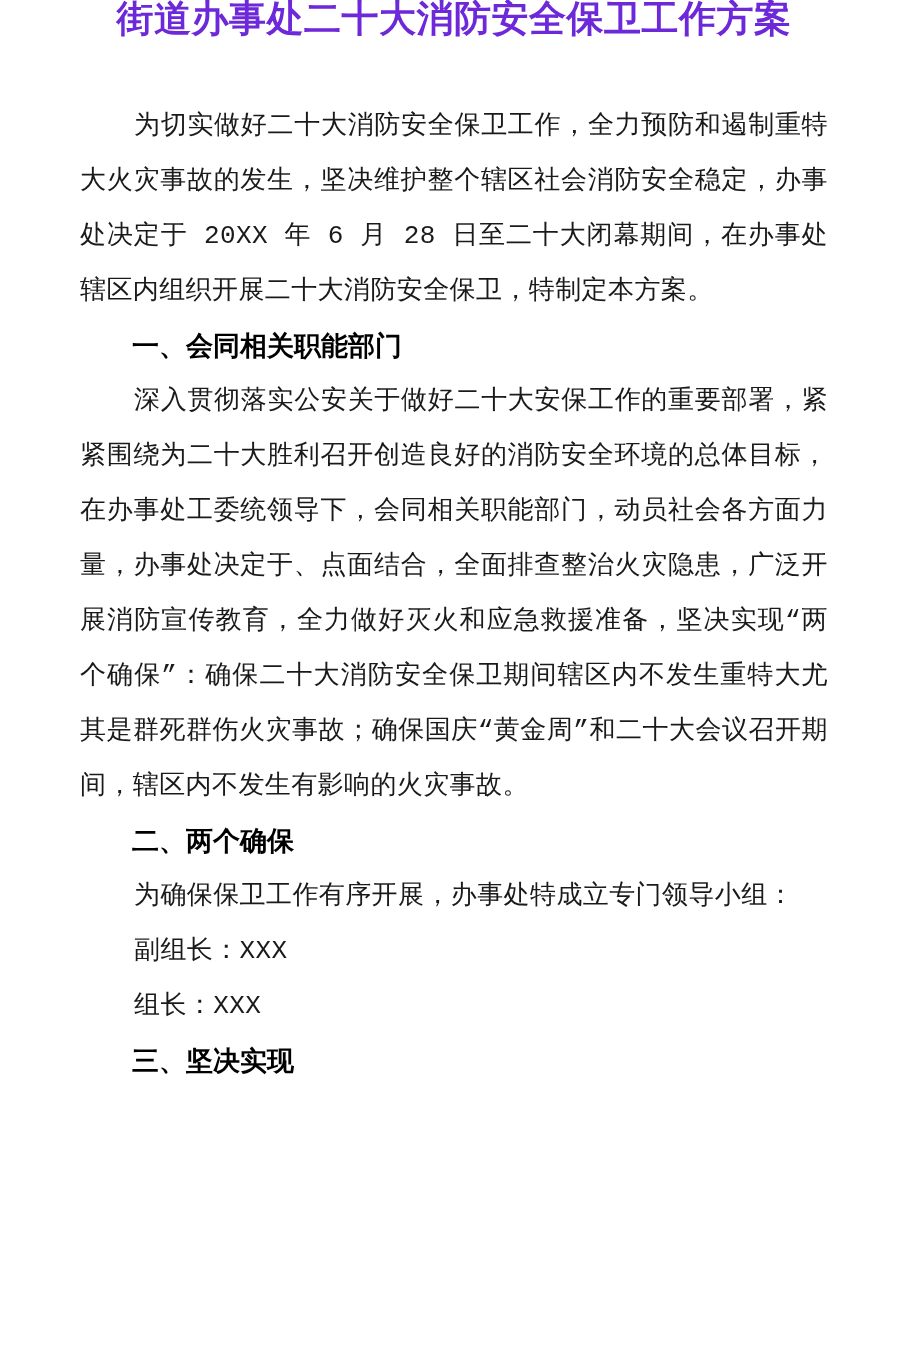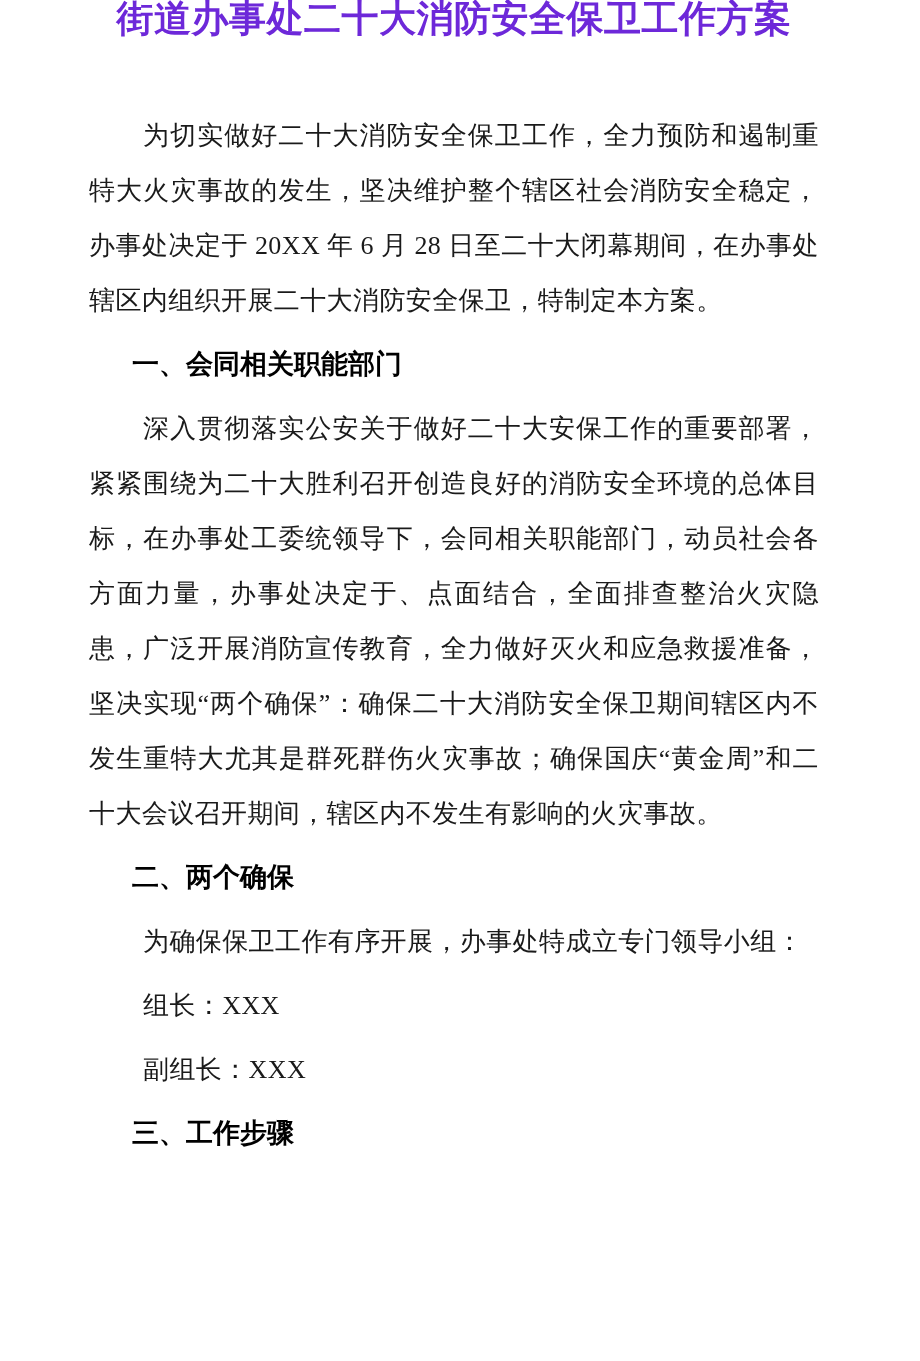--- a/index.html
+++ b/index.html
@@ -41,25 +41,25 @@
     font-weight: 700;
     font-size: 27px;
     line-height: 55px;
     color: #000000;
     margin: 0;
     text-indent: 52px;
     letter-spacing: 0px;
   }
 
   .para {
-    font-family: Liberation Serif, serif;
+    font-family: Liberation Mono, monospace;
     font-size: 26px;
     line-height: 55px;
     color: #1a1a1a;
-    margin: 9px;
+    margin: 0;
     text-align: justify;
     text-align-last: left;
     text-justify: inter-character;
     text-indent: 54px;
     letter-spacing: 0.4px;
     word-break: break-all;
   }
 
   .para.no-justify {
     text-align: center;
@@ -80,21 +80,21 @@
     <p class="para">为切实做好二十大消防安全保卫工作，全力预防和遏制重特大火灾事故的发生，坚决维护整个辖区社会消防安全稳定，办事处决定于 20XX 年 6 月 28 日至二十大闭幕期间，在办事处辖区内组织开展二十大消防安全保卫，特制定本方案。</p>
 
     <h2 class="section-heading">一、会同相关职能部门</h2>
 
     <p class="para">深入贯彻落实公安关于做好二十大安保工作的重要部署，紧紧围绕为二十大胜利召开创造良好的消防安全环境的总体目标，在办事处工委统领导下，会同相关职能部门，动员社会各方面力量，办事处决定于、点面结合，全面排查整治火灾隐患，广泛开展消防宣传教育，全力做好灭火和应急救援准备，坚决实现“两个确保”：确保二十大消防安全保卫期间辖区内不发生重特大尤其是群死群伤火灾事故；确保国庆“黄金周”和二十大会议召开期间，辖区内不发生有影响的火灾事故。</p>
 
     <h2 class="section-heading">二、两个确保</h2>
 
     <p class="para no-justify">为确保保卫工作有序开展，办事处特成立专门领导小组：</p>
 
+    <p class="para no-justify">副组长：XXX</p>
+
     <p class="para no-justify">组长：XXX</p>
 
-    <p class="para no-justify">副组长：XXX</p>
 
-
-    <h2 class="section-heading">三、工作步骤</h2>
+    <h2 class="section-heading">三、坚决实现</h2>
 
   </div>
 </div>
 
 </body></html>

